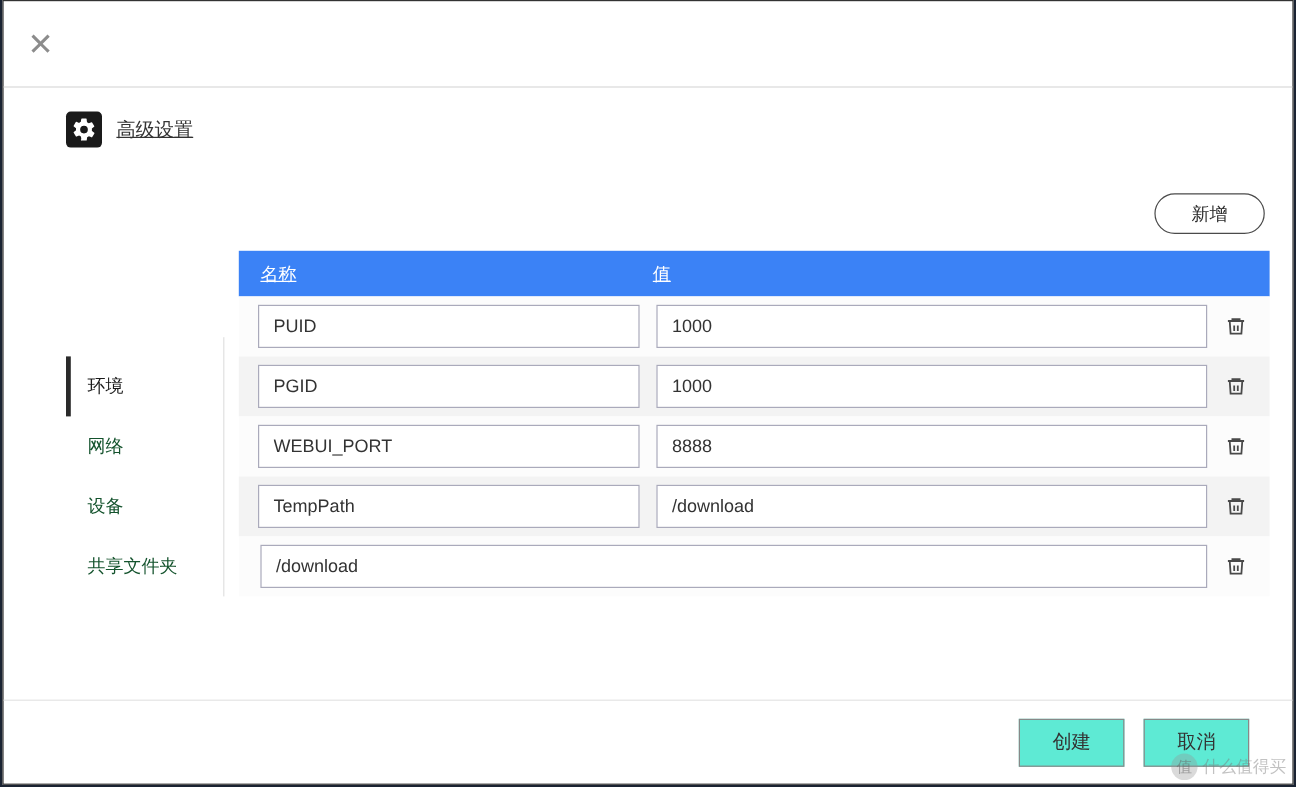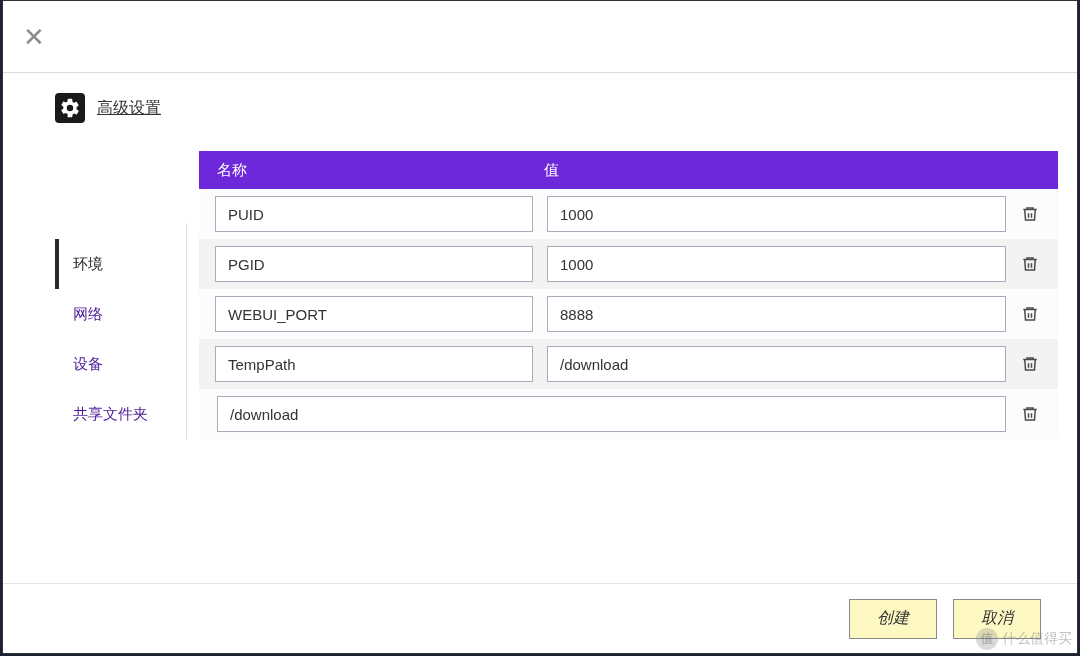--- a/index.html
+++ b/index.html
@@ -26,32 +26,33 @@
 }
 .adv-icon svg { width: 22px; height: 22px; }
 .adv-link { font-size: 16px; color: #333; text-decoration: underline; cursor: pointer; }
 .split { display: flex; align-items: flex-end; }
 .sidebar {
   width: 132px; flex-shrink: 0; padding-top: 16px;
   border-right: 1px solid #e0e0e0;
 }
 .sidebar-item {
   height: 50px; display: flex; align-items: center;
-  padding-left: 18px; font-size: 15px; color: #4c1d95; cursor: pointer;
+  padding-left: 18px; font-size: 15px; color: #14532d; cursor: pointer;
 }
 .sidebar-item.active { border-left: 4px solid #2a2a2a; padding-left: 14px; color: #1a1a1a; font-weight: 500; }
 .main { flex: 1; padding-left: 12px; }
 .toolbar { display: flex; justify-content: flex-end; padding: 10px 4px 14px 0; }
 .btn-add {
   width: 92px; height: 34px; border: 1.5px solid #4a4a4a; border-radius: 18px;
   background: #fff; font-size: 15px; color: #2a2a2a; cursor: pointer;
 }
 .tbl-head {
-  height: 38px; background: #6d28d9; color: #fff; display: flex; align-items: center;
+  height: 38px; background: #3b82f6; color: #fff; display: flex; align-items: center;
   font-size: 15px;
+  text-decoration: underline;
 }
 .col-name { width: 335px; padding-left: 18px; }
 .col-val { flex: 1; padding-left: 10px; }
 .col-act { width: 56px; }
 .tbl-body .row {
   display: flex; align-items: center; height: 50px; padding: 0 4px;
 }
 .tbl-body .row:nth-child(odd) { background: #fcfcfc; }
 .tbl-body .row:nth-child(even) { background: #f3f3f3; }
 .row input {
@@ -64,22 +65,22 @@
   width: 48px; display: flex; align-items: center; justify-content: center;
   color: #4a4a4a; cursor: pointer;
 }
 .row .del svg { width: 18px; height: 20px; }
 .footer {
   height: 70px; border-top: 1px solid #e4e4e4;
   display: flex; justify-content: flex-end; align-items: center;
   gap: 16px; padding-right: 36px;
 }
 .footer button {
-  width: 88px; height: 40px; border: 1px solid #888; background: #fef9c3;
-  font-size: 16px; color: #333; cursor: pointer; font-style: italic;
+  width: 88px; height: 40px; border: 1px solid #888; background: #5eead4;
+  font-size: 16px; color: #333; cursor: pointer;
 }
 .watermark {
   position: absolute; right: 8px; bottom: 6px; font-size: 14px;
   color: rgba(120,120,120,0.45); display: flex; align-items: center; gap: 4px;
   pointer-events: none; z-index: 50;
 }
 .watermark .wm-icon {
   width: 22px; height: 22px; border-radius: 50%;
   background: rgba(150,150,150,0.35); display:flex; align-items:center; justify-content:center;
   font-size: 13px; color: rgba(100,100,100,0.5);
@@ -108,20 +109,23 @@
 
     <div class="split">
       <div class="sidebar" id="sidebar">
           <div class="sidebar-item active">环境</div>
           <div class="sidebar-item">网络</div>
           <div class="sidebar-item">设备</div>
           <div class="sidebar-item">共享文件夹</div>
         </div>
 
       <div class="main">
+        <div class="toolbar">
+          <button class="btn-add">新增</button>
+        </div>
         <div class="tbl-head">
           <div class="col-name">名称</div>
           <div class="col-val">值</div>
           <div class="col-act"></div>
         </div>
         <div class="tbl-body" id="tbody">
             <div class="row">
               <input class="in-name" value="PUID" style="">
               <input class="in-val" value="1000" style="">
               <span class="del">

